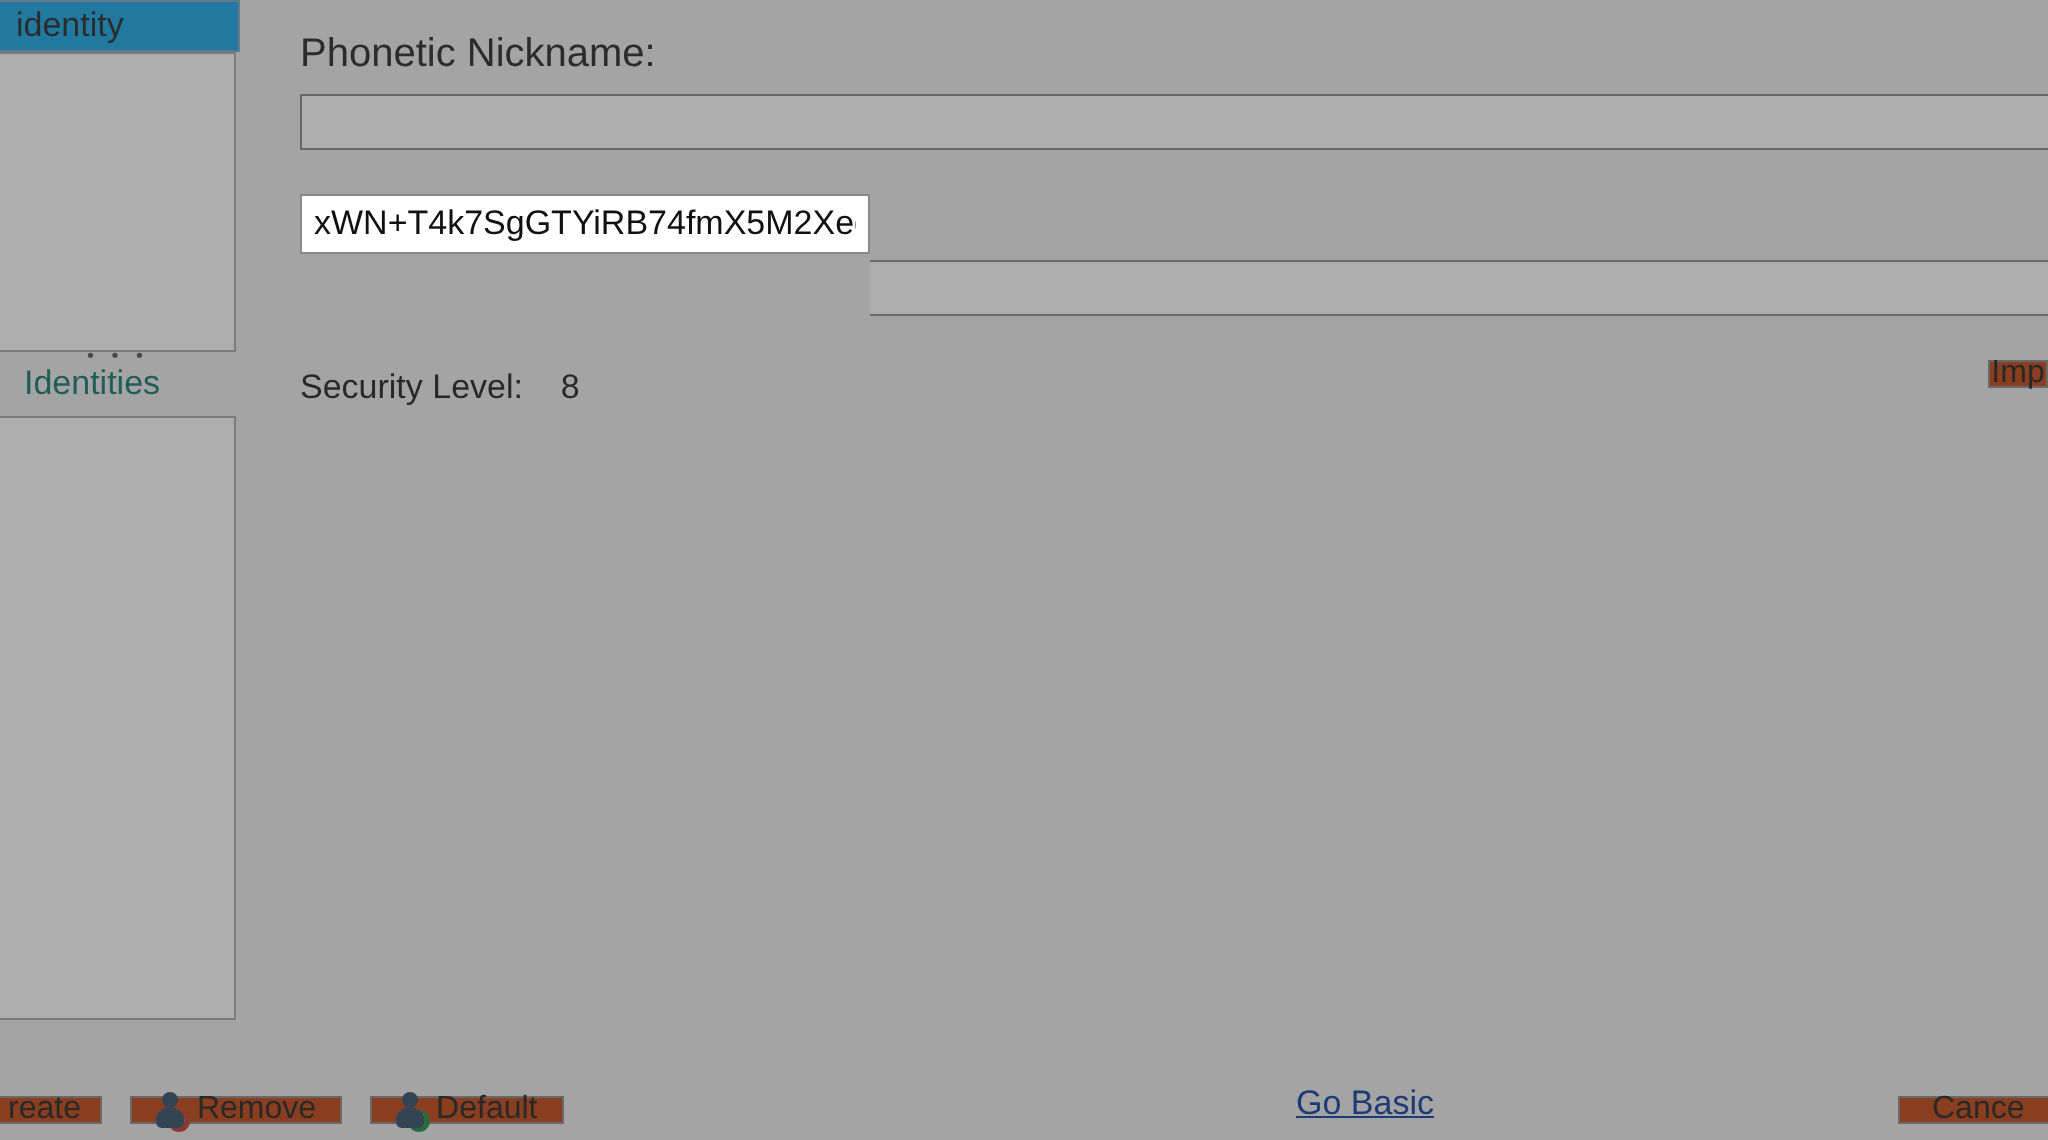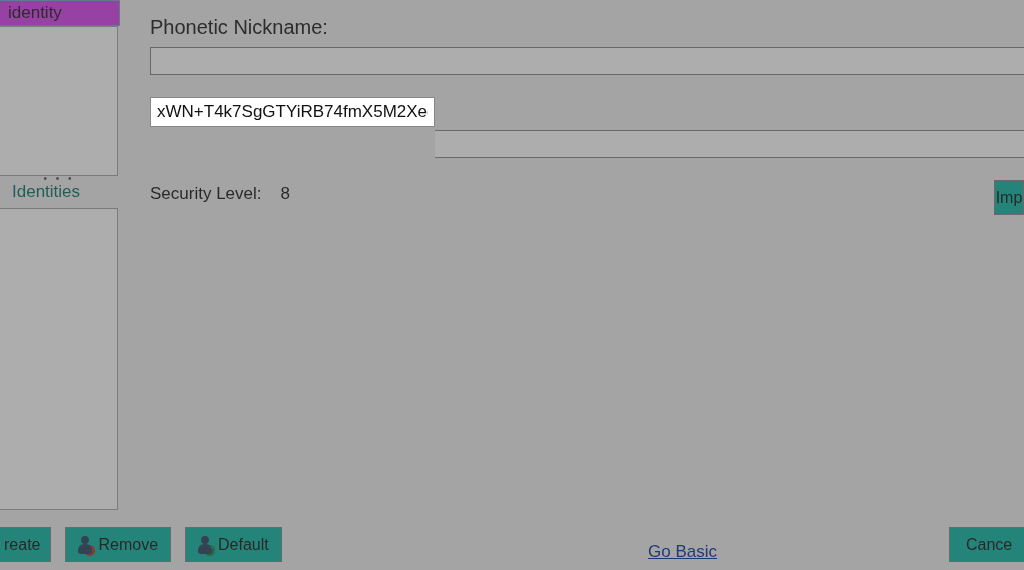--- a/index.html
+++ b/index.html
@@ -23,21 +23,21 @@
     left: 0;
     top: 0;
     width: 125px;
     height: 520px;
   }
   .identity-row {
     position: absolute;
     left: 0; top: 0;
     width: 120px;
     height: 26px;
-    background: #d946ef;
+    background: #0ea5e9;
     border: 1px solid #7fa7c7;
     border-left: none;
     display: flex;
     align-items: center;
     padding-left: 8px;
     font-size: 17px;
     color: #222;
   }
   .identities-panel {
     position: absolute;
@@ -149,22 +149,22 @@
   .bottom-bar{
     position:absolute;
     left:0;
     bottom:8px;
     width:1024px;
     height:34px;
     display:flex;
     align-items:flex-end;
   }
   .btn{
-    height:35px;
-    background:#14b8a6;
+    height:14px;
+    background:#c2410c;
     border:1px solid #8a8a8a;
     display:inline-flex;
     align-items:center;
     justify-content:center;
     padding:0 12px;
     font-size:16px;
     color:#1a1a1a;
     cursor:pointer;
     gap:6px;
   }

